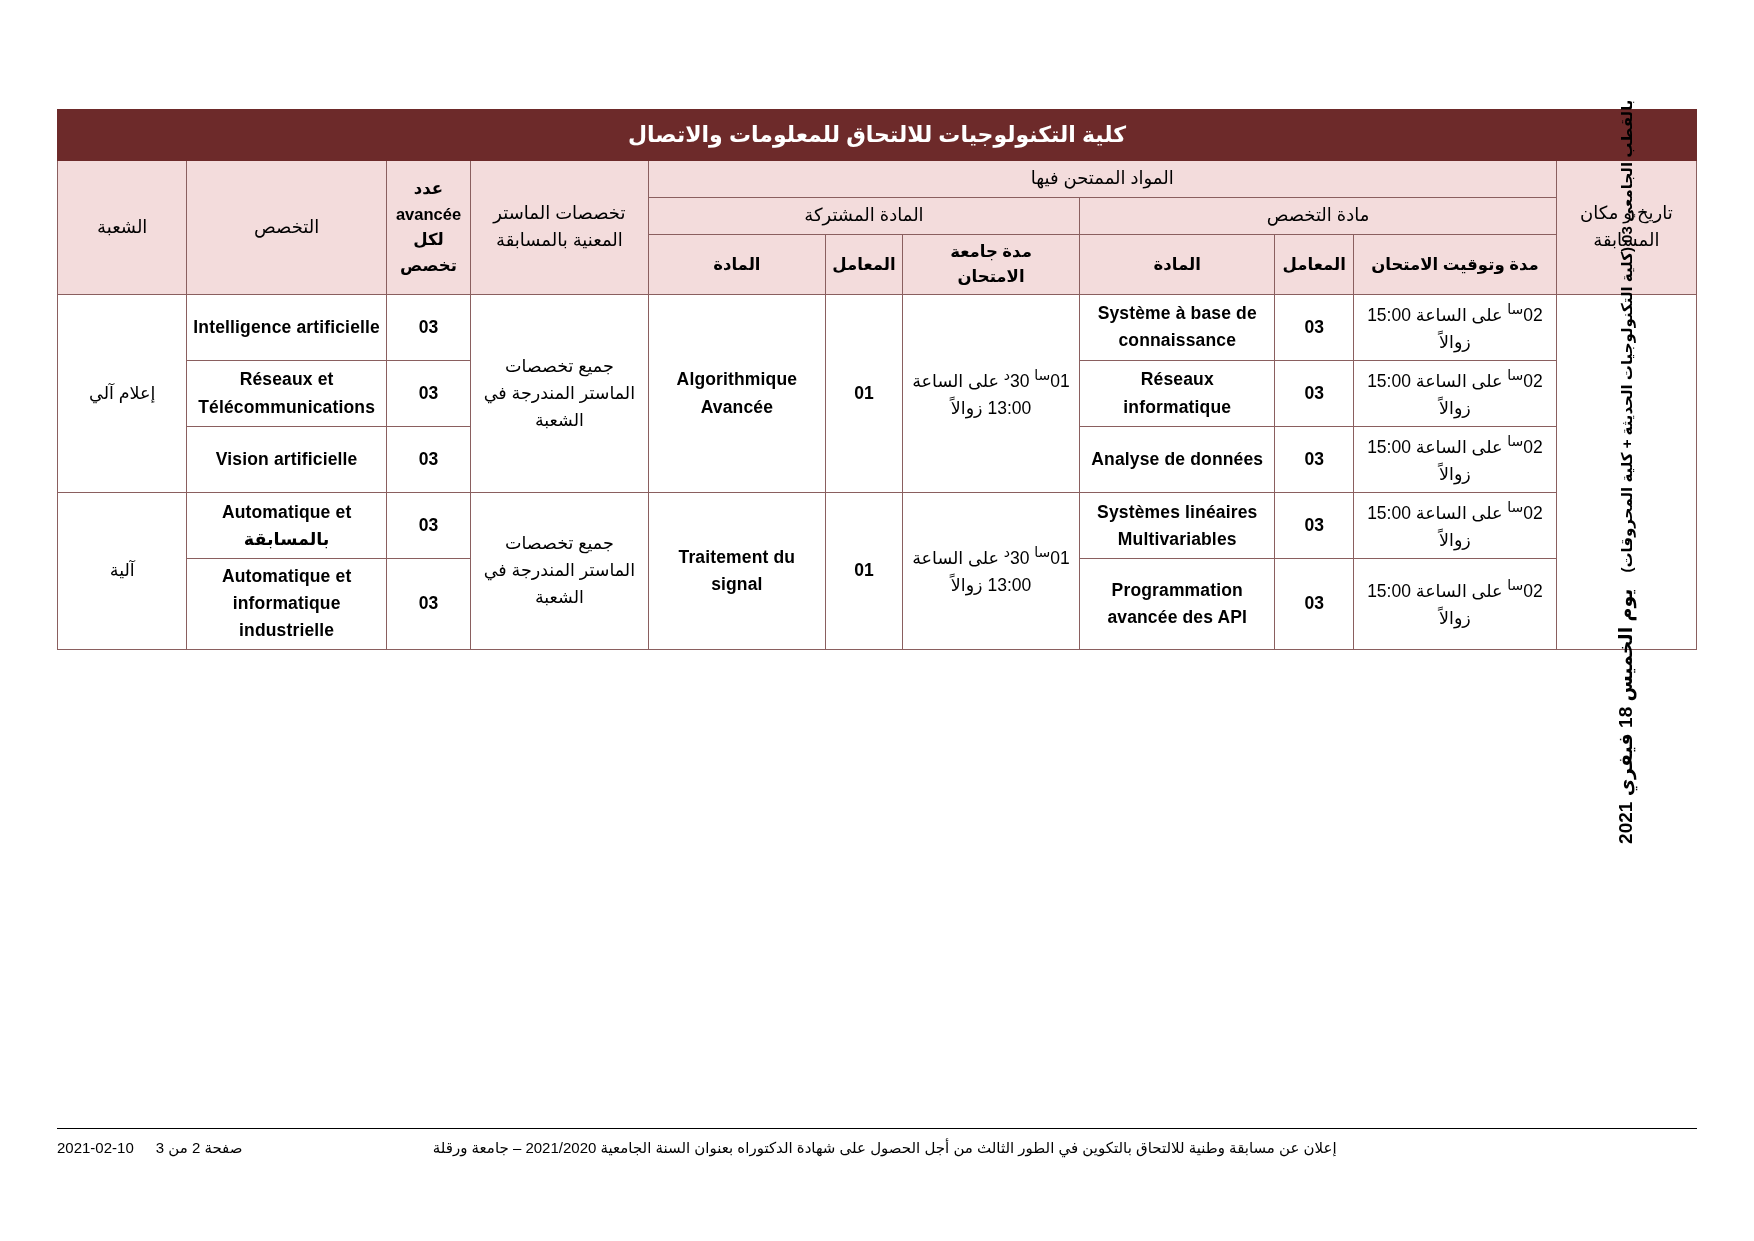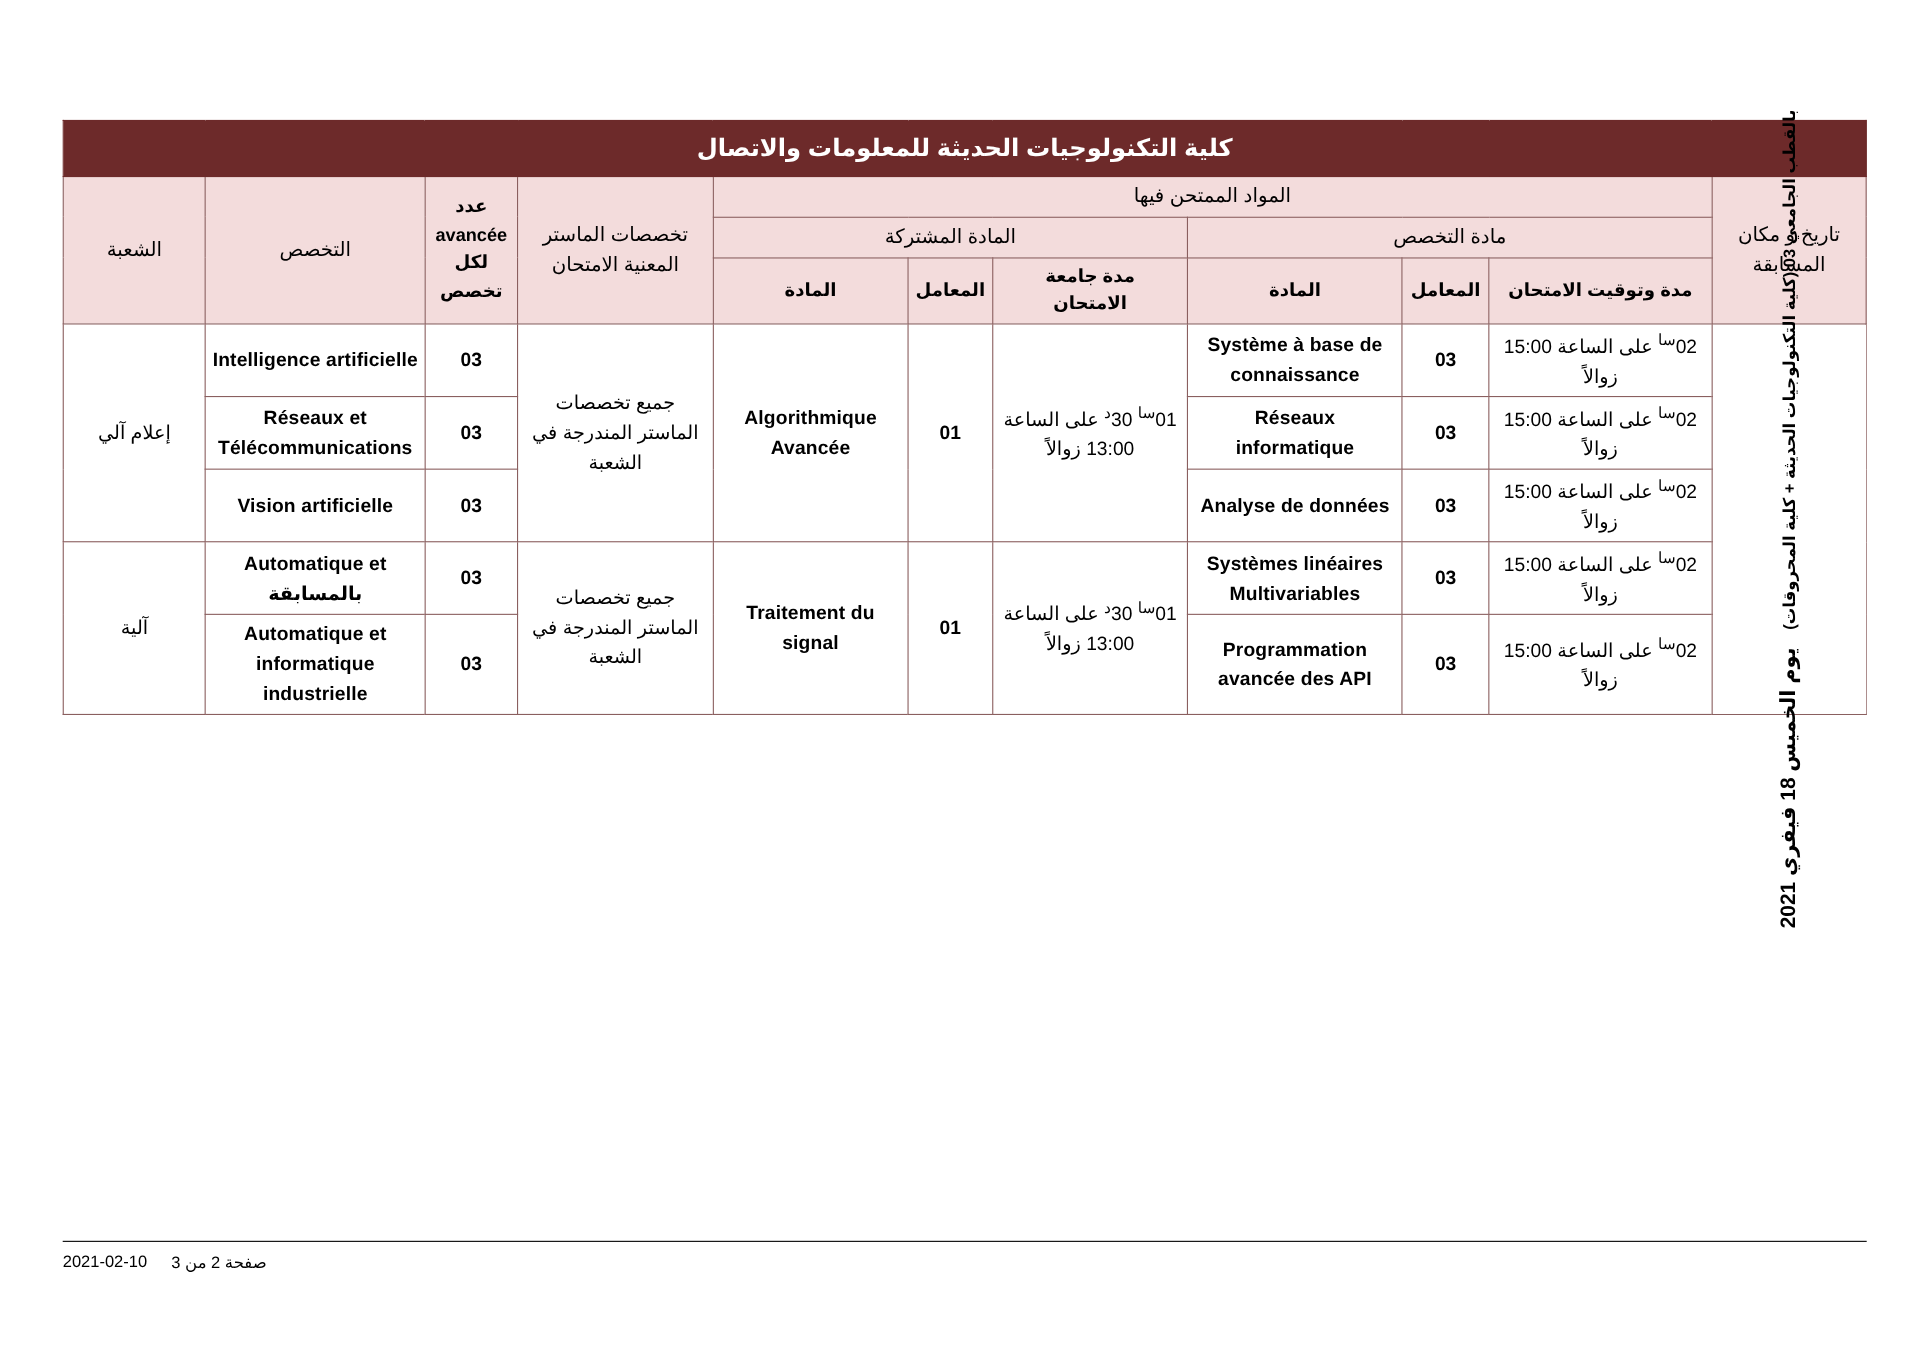--- a/index.html
+++ b/index.html
@@ -169,32 +169,32 @@
         <col style="width:70px">
         <col style="width:162px">
         <col style="width:162px">
         <col style="width:77px">
         <col style="width:182px">
         <col style="width:118px">
       </colgroup>
 
       <tbody>
           <tr>
-        <td class="banner" colspan="11">كلية التكنولوجيات الحديثة للمعلومات والاتصال</td>
+        <td class="banner" colspan="11">كلية التكنولوجيات للالتحاق للمعلومات والاتصال</td>
       </tr>
 
       <tr>
         <td class="hdr" rowspan="3">
           <div>تاريخ و مكان</div>
           <div>المسابقة</div>
         </td>
         <td class="hdr" colspan="6">المواد الممتحن فيها</td>
         <td class="hdr" rowspan="3">
           <div>تخصصات الماستر</div>
-          <div>المعنية الامتحان</div>
+          <div>المعنية بالمسابقة</div>
         </td>
         <td class="hdr-sm" rowspan="3">
           <div>عدد</div>
           <div>avancée</div>
           <div>لكل</div>
           <div>تخصص</div>
         </td>
         <td class="hdr" rowspan="3">التخصص</td>
         <td class="hdr" rowspan="3">الشعبة</td>
       </tr>
@@ -300,19 +300,20 @@
         <td class="num">03</td>
         <td class="fr">Automatique et informatique industrielle</td>
       </tr>
 
     </tbody>
       </table>
   </div>
 
   <div class="footer">
     <div class="footer-spacer"></div>
+    <div class="footer-center">إعلان عن مسابقة وطنية للالتحاق بالتكوين في الطور الثالث من أجل الحصول على شهادة الدكتوراه بعنوان السنة الجامعية 2021/2020 – جامعة ورقلة</div>
     <div class="footer-left">
       <span>صفحة 2 من 3</span>
       <span>2021-02-10</span>
     </div>
   </div>
 
 </div>
 
 </body></html>

